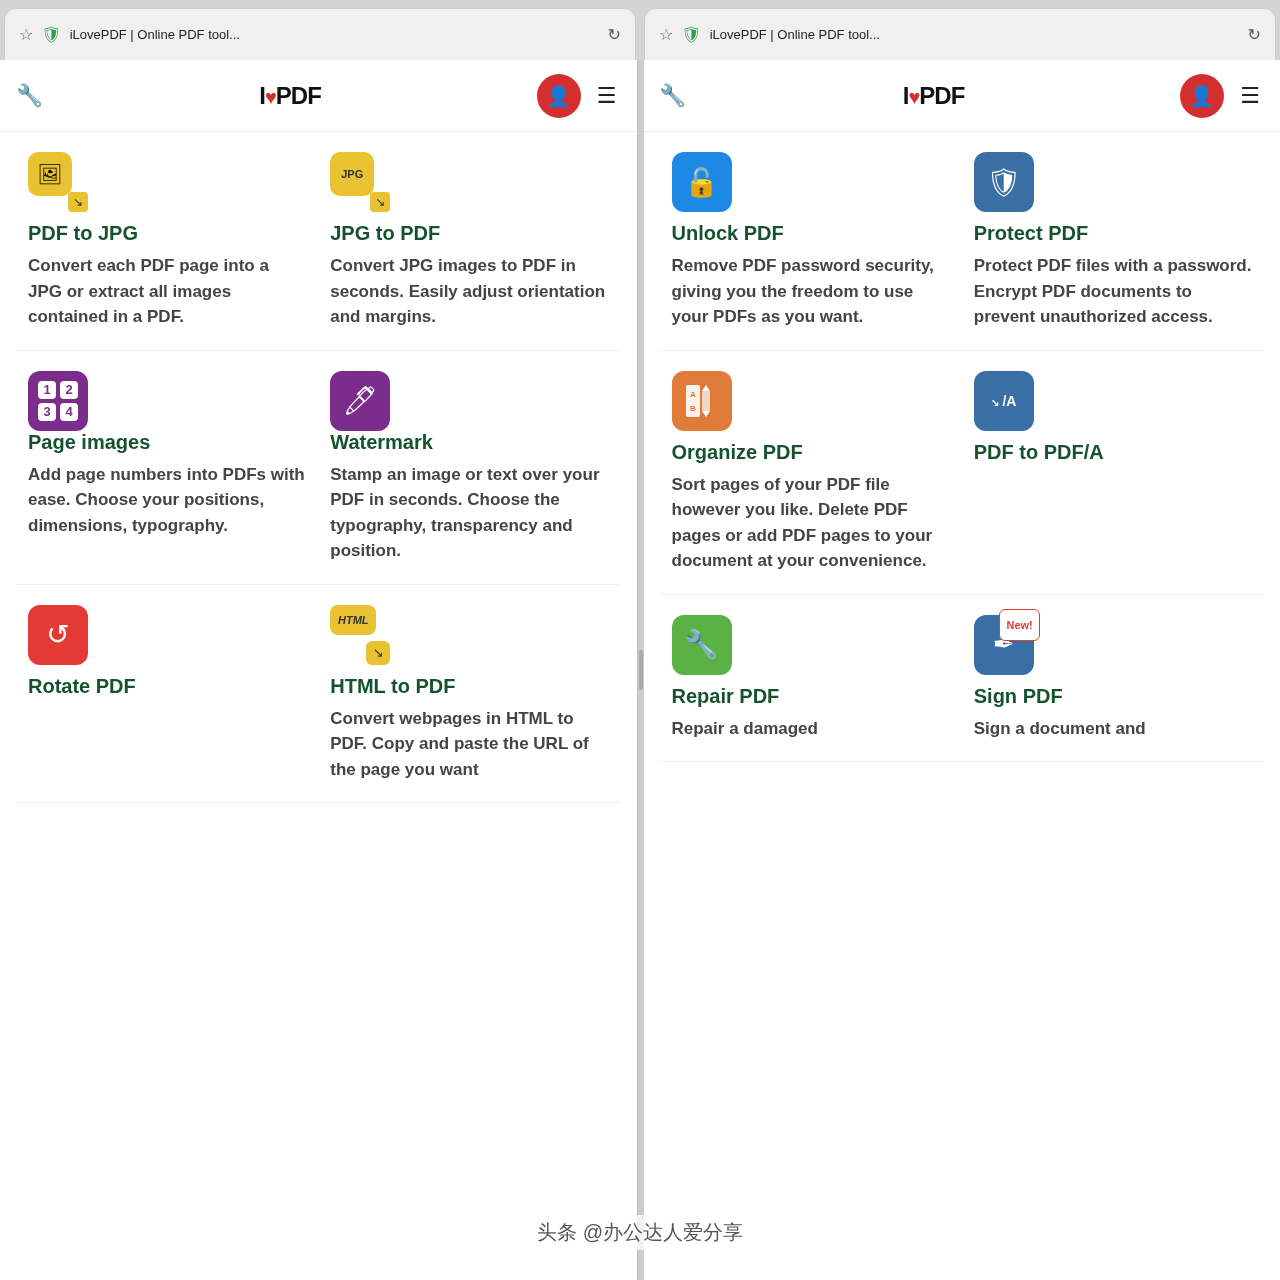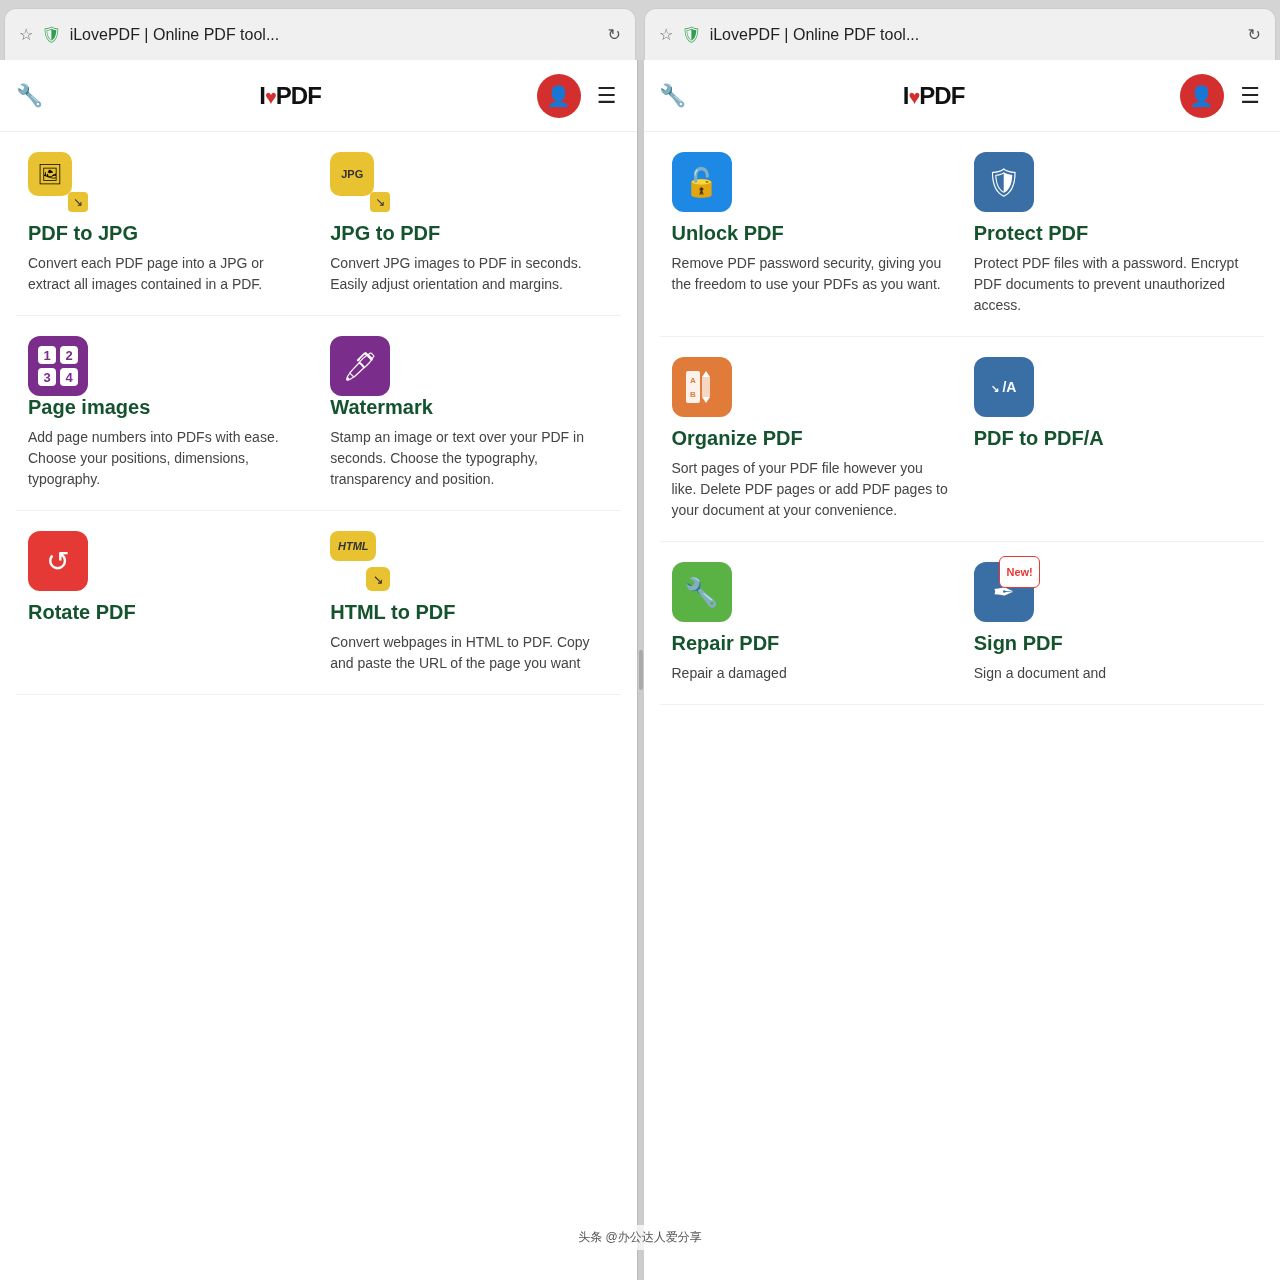--- a/index.html
+++ b/index.html
@@ -33,21 +33,21 @@
     }
     .tab-star {
       color: #666;
       font-size: 16px;
     }
     .tab-shield {
       color: #2e9e4f;
       font-size: 16px;
     }
     .tab-title {
-      font-size: 16px;
+      font-size: 13px;
       color: #222;
       flex: 1;
       white-space: nowrap;
       overflow: hidden;
       text-overflow: ellipsis;
     }
     .tab-refresh {
       color: #555;
       font-size: 16px;
       cursor: pointer;
@@ -137,23 +137,24 @@
       border-bottom: 1px solid #f0f0f0;
     }
 
     .tool-name {
       font-size: 20px;
       font-weight: 700;
       color: #14532d;
       margin-bottom: 8px;
     }
     .tool-desc {
-      font-size: 14px;
+      font-size: 17px;
       color: #444;
       line-height: 1.5;
+      font-weight: bold;
     }
 
     
     .page-num-icon {
       display: grid;
       grid-template-columns: 1fr 1fr;
       gap: 4px;
       padding: 10px;
       background: #7b2d8b;
       border-radius: 12px;
@@ -398,13 +399,13 @@
           <div class="tool-name">Sign PDF</div>
           <div class="tool-desc">Sign a document and</div>
         </div>
 
       </div>
     </div>
   </div>
 
 </div>
 
-<div style="position:fixed;bottom:30px;left:50%;transform:translateX(-50%);font-size:12px;color:#555;background:rgba(255,255,255,0.75);padding:4px 12px;border-radius:4px;pointer-events:none;z-index:999;white-space:nowrap;">头条 @办公达人爱分享</div>
+<div style="position:fixed;bottom:30px;left:50%;transform:translateX(-50%);font-size:20px;color:#555;background:rgba(255,255,255,0.75);padding:4px 12px;border-radius:4px;pointer-events:none;z-index:999;white-space:nowrap;">头条 @办公达人爱分享</div>
 
 </body></html>

